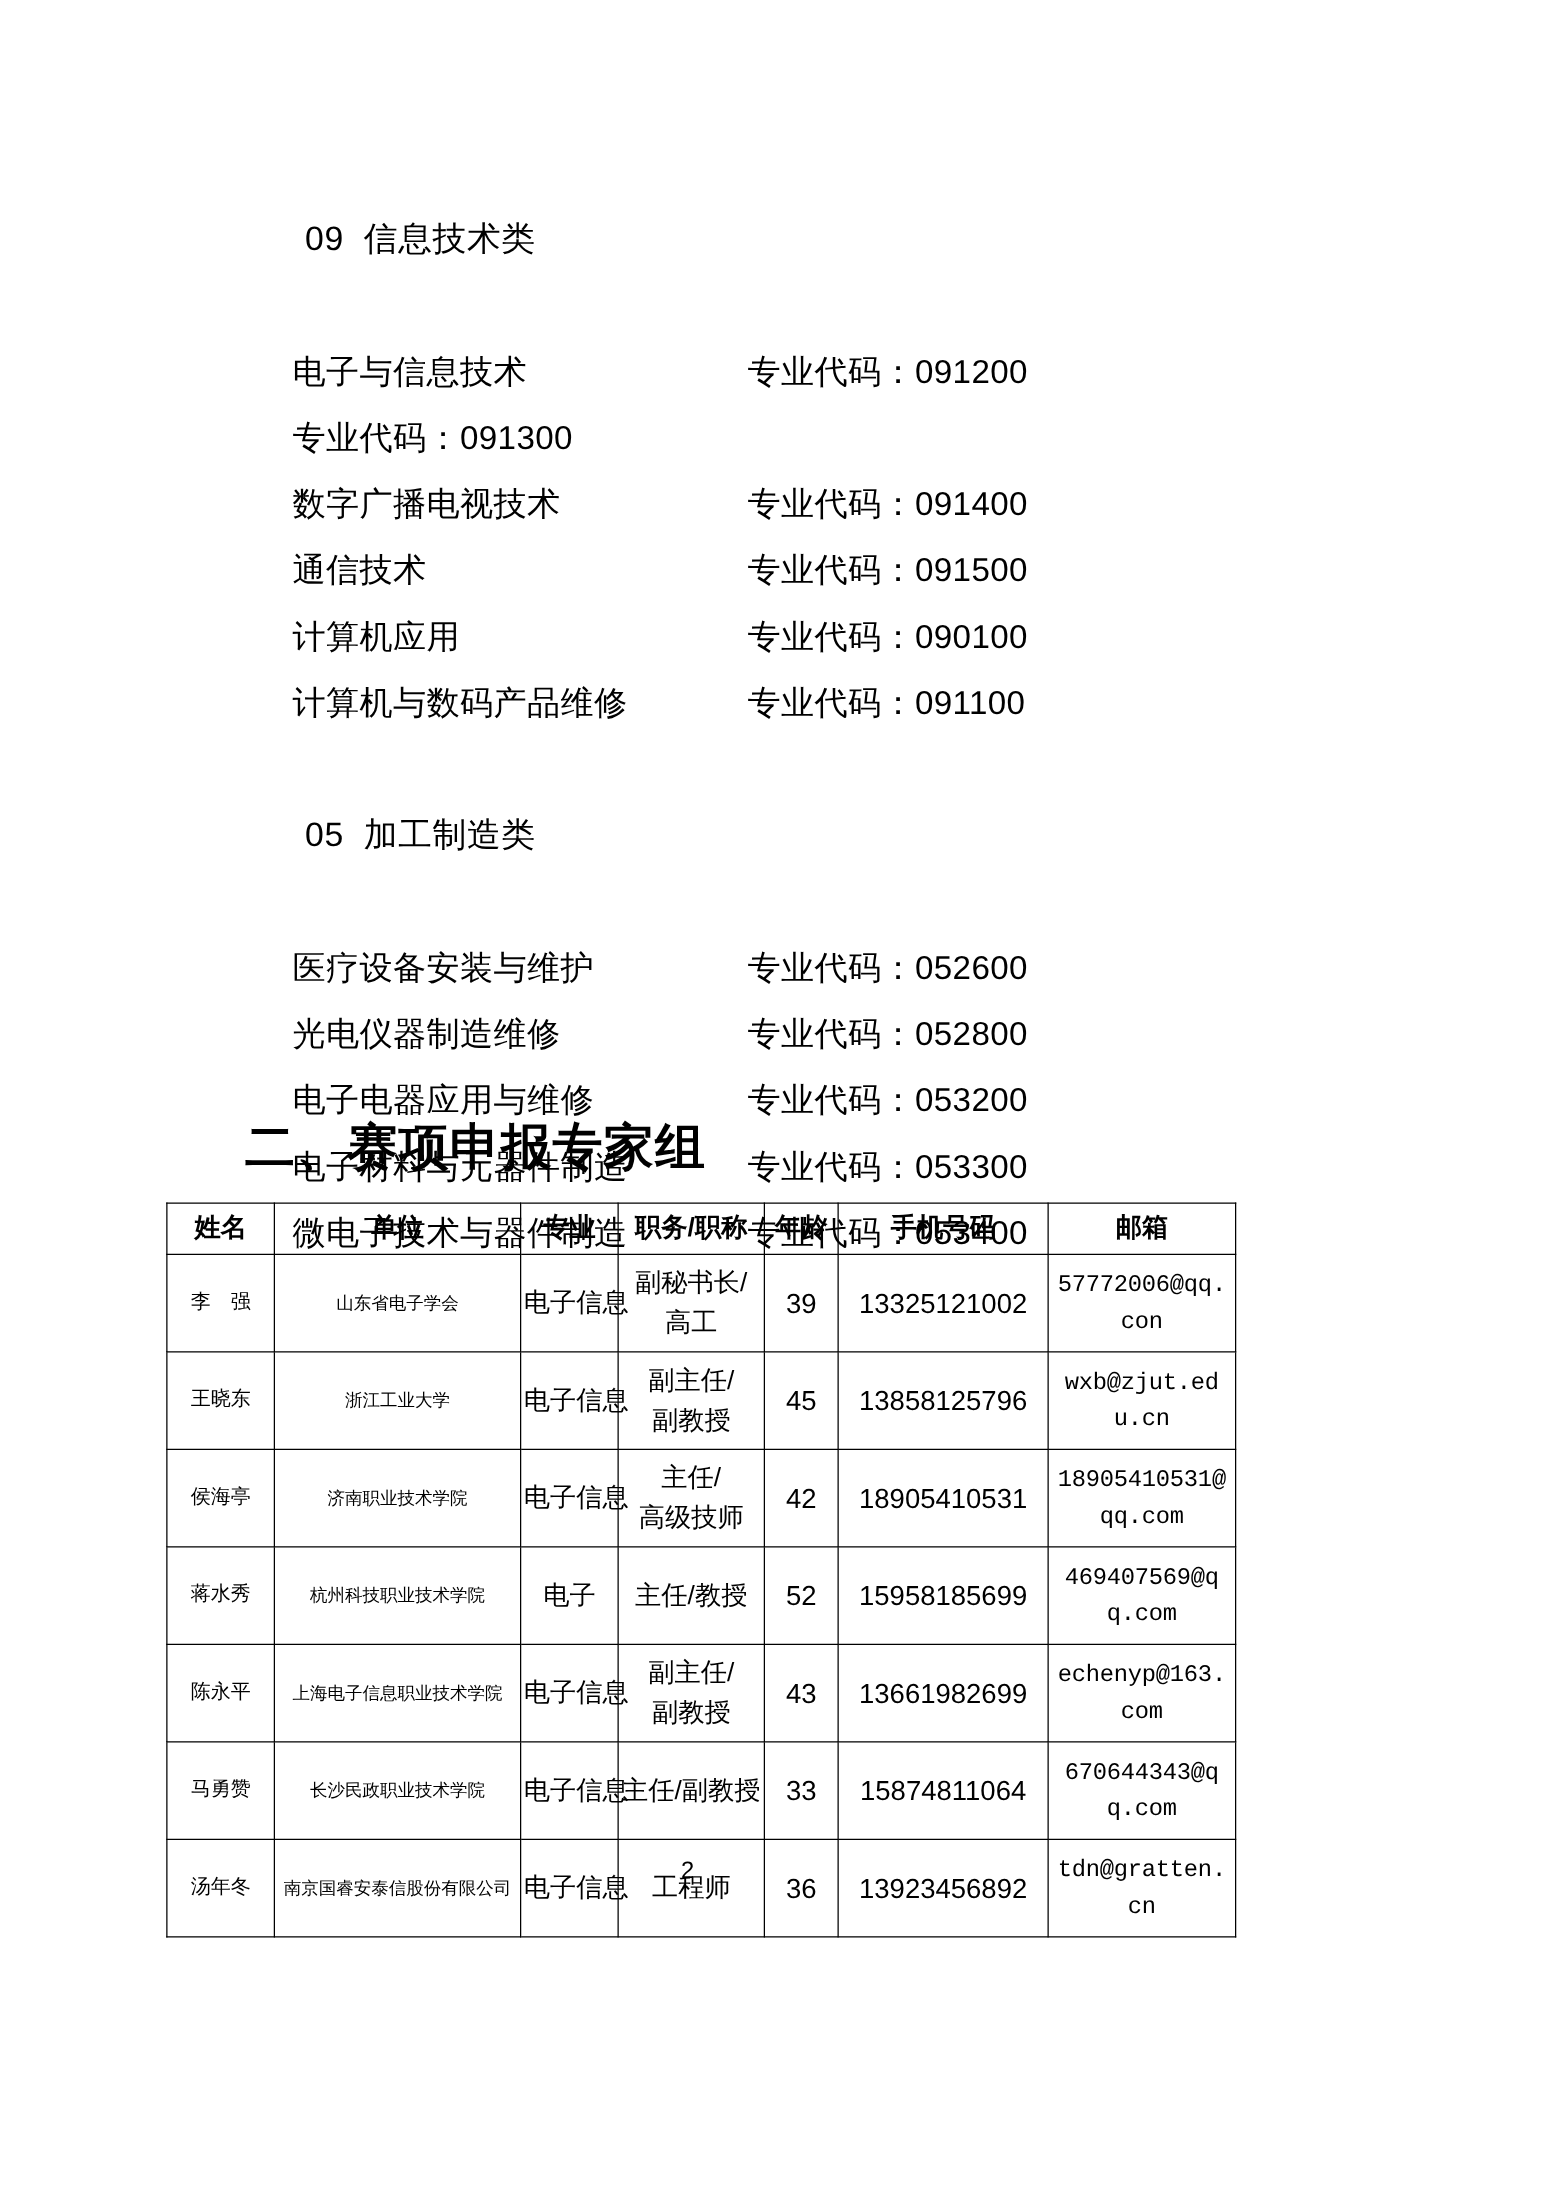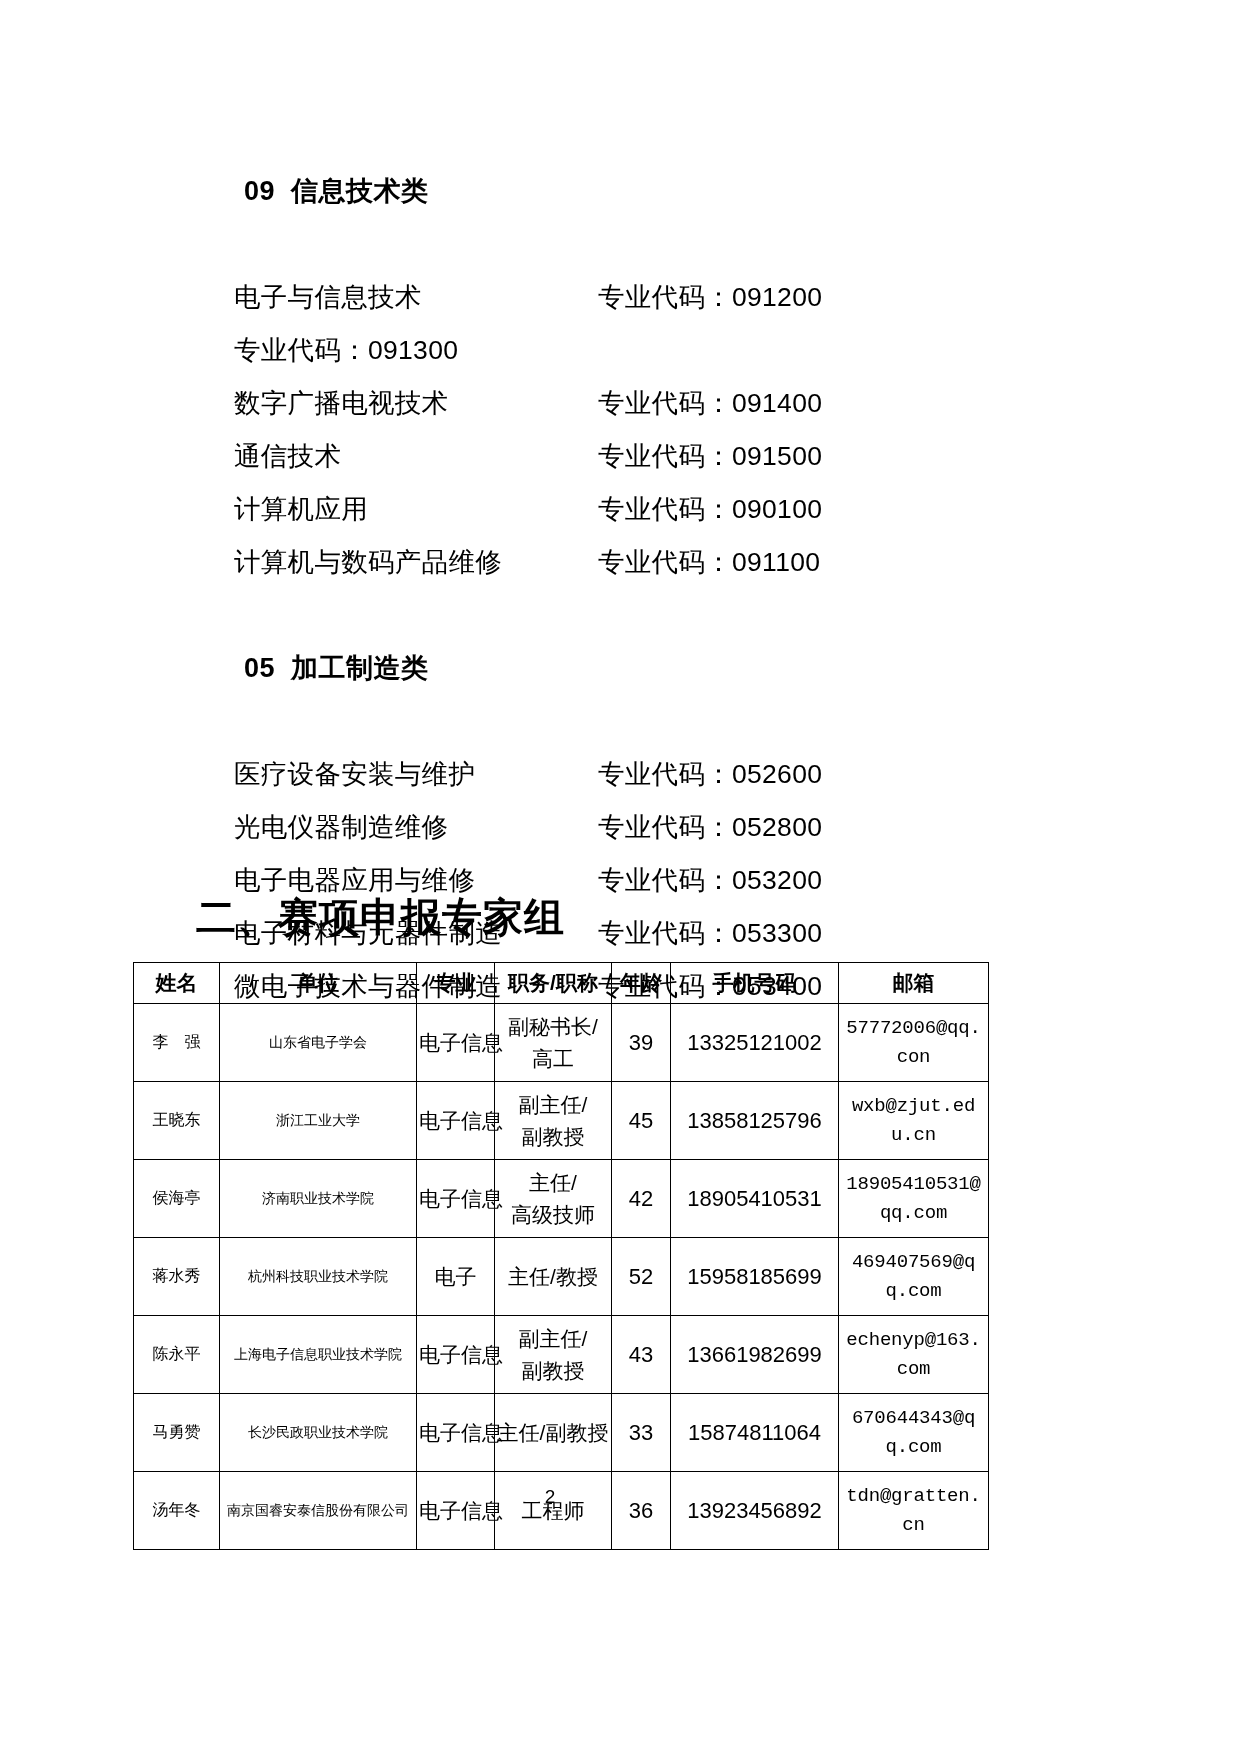--- a/index.html
+++ b/index.html
@@ -30,21 +30,20 @@
     left: 0;
     top: 112px;
     width: 1241px;
   }
   .cat-heading {
     font-size: 27px;
     line-height: 53px;
     padding-left: 196px;
     letter-spacing: 0.5px;
     white-space: pre;
-    font-weight: bold;
   }
   .cat-heading .num {
     display: inline-block;
   }
   .spec-row {
     display: flex;
     line-height: 53px;
     font-size: 26.5px;
     padding-left: 234px;
   }

